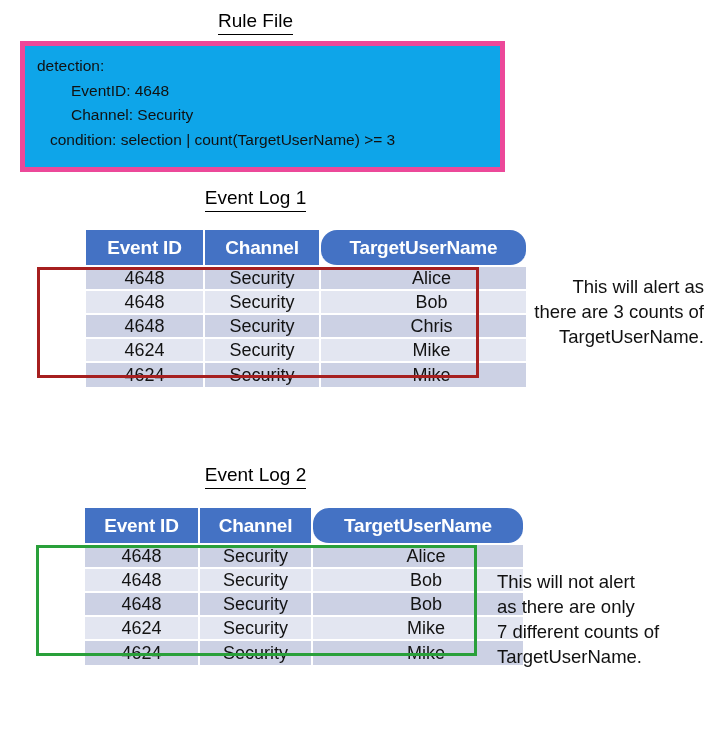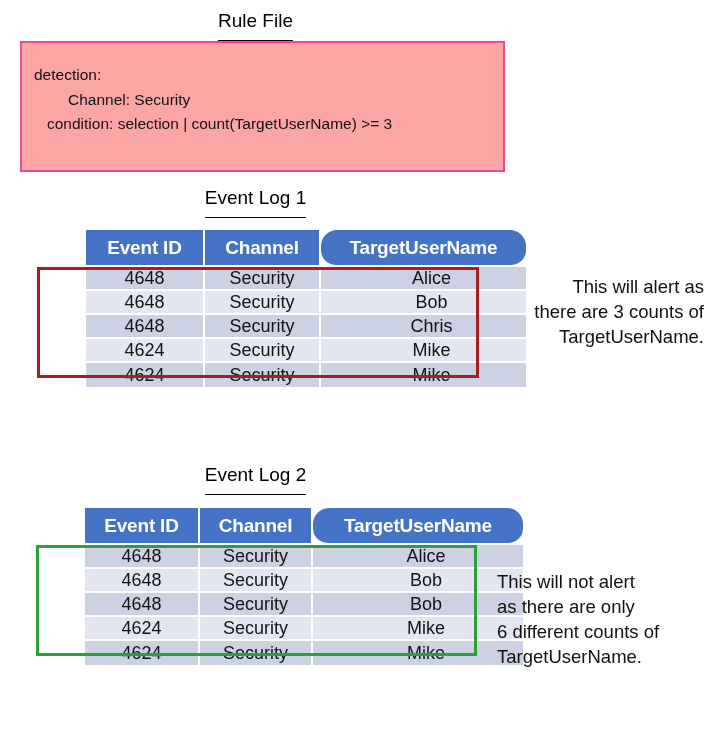--- a/index.html
+++ b/index.html
@@ -19,34 +19,34 @@
   .section-title {
     position: absolute;
     font-size: 19px;
     line-height: 22px;
     color: #000;
     text-align: center;
     white-space: nowrap;
   }
   .section-title .ul {
     border-bottom: 1.5px solid #000;
-    padding-bottom: 9px;
+    padding-bottom: 3px;
   }
   #rule-file-title { left: 0; top: 10px; width: 511px; }
   #event-log-1-title { left: 0; top: 187px; width: 511px; }
   #event-log-2-title { left: 0; top: 464px; width: 511px; }
 
   
   #rule-file-box {
     position: absolute;
     left: 20px; top: 41px;
     width: 485px; height: 131px;
-    border: 2px solid #ec4899;
-    background: #fca5a5;
-    padding: 20px 0 0 12px;
+    border: 5px solid #ec4899;
+    background: #0ea5e9;
+    padding: 8px 0 0 12px;
   }
   .rule-line {
     font-size: 15.5px;
     line-height: 24.5px;
     color: #111;
     white-space: pre;
   }
   .rl-indent1 { padding-left: 17px; }
   .rl-indent2 { padding-left: 34px; }
   .rl-indent3 { padding-left: 13px; }
@@ -118,20 +118,21 @@
 </style>
 </head>
 <body>
 
 <div class="section-title" id="rule-file-title">
   <span class="ul">Rule File</span>
 </div>
 
 <div id="rule-file-box">
   <div class="rule-line">detection:</div>
+  <div class="rule-line rl-indent2">EventID: 4648</div>
   <div class="rule-line rl-indent2">Channel: Security</div>
   <div class="rule-line rl-indent3">condition: selection | count(TargetUserName) &gt;= 3</div>
 </div>
 
 <div class="section-title" id="event-log-1-title">
   <span class="ul">Event Log 1</span>
 </div>
 
 <table class="log-table" id="event-log-1-table">
   <colgroup>
@@ -224,14 +225,14 @@
       <td>Security</td>
       <td>Mike</td>
     </tr>
   </tbody>
 </table>
 
 <div class="highlight-box" id="highlight-box-green"></div>
 
 <div class="annotation" id="annotation-2">This will not alert
 as there are only
-6 different counts of
+7 different counts of
 TargetUserName.</div>
 
 </body></html>

